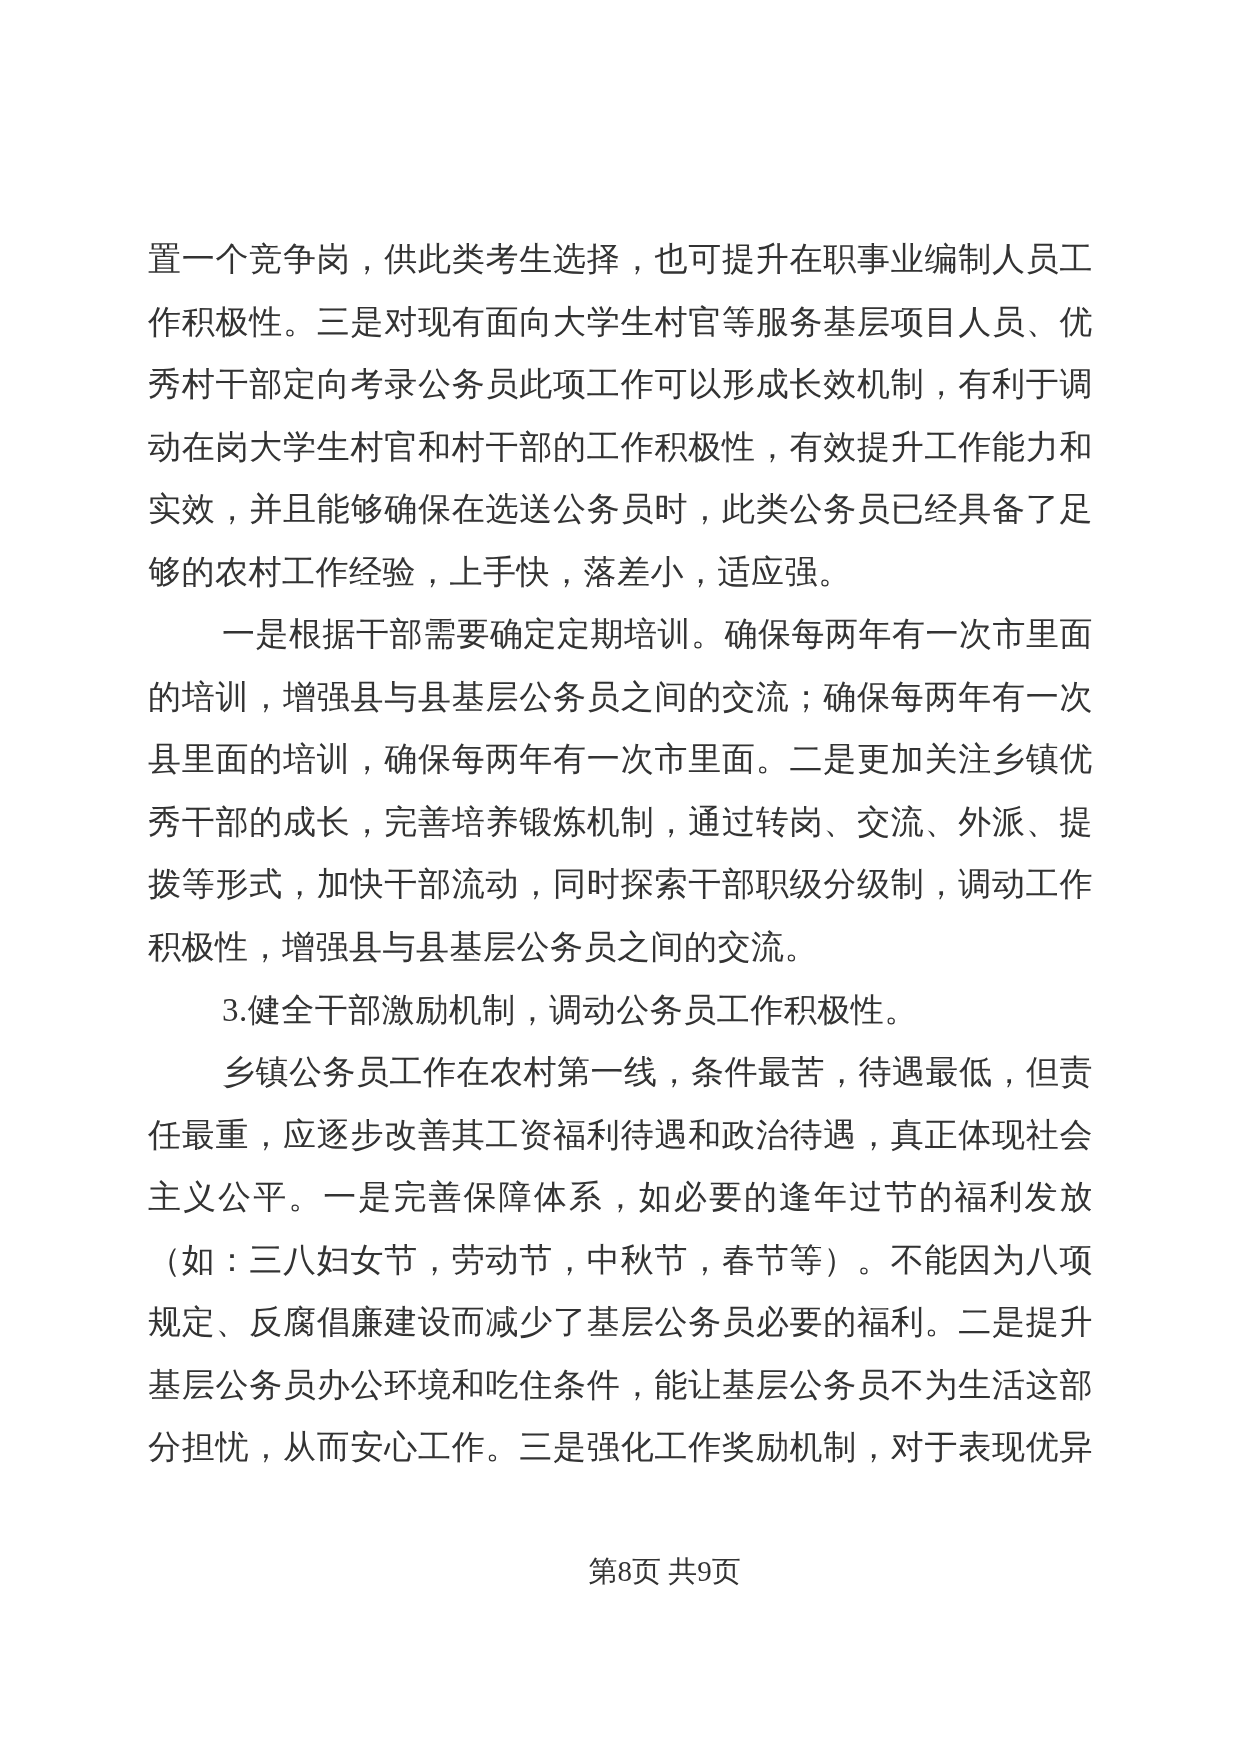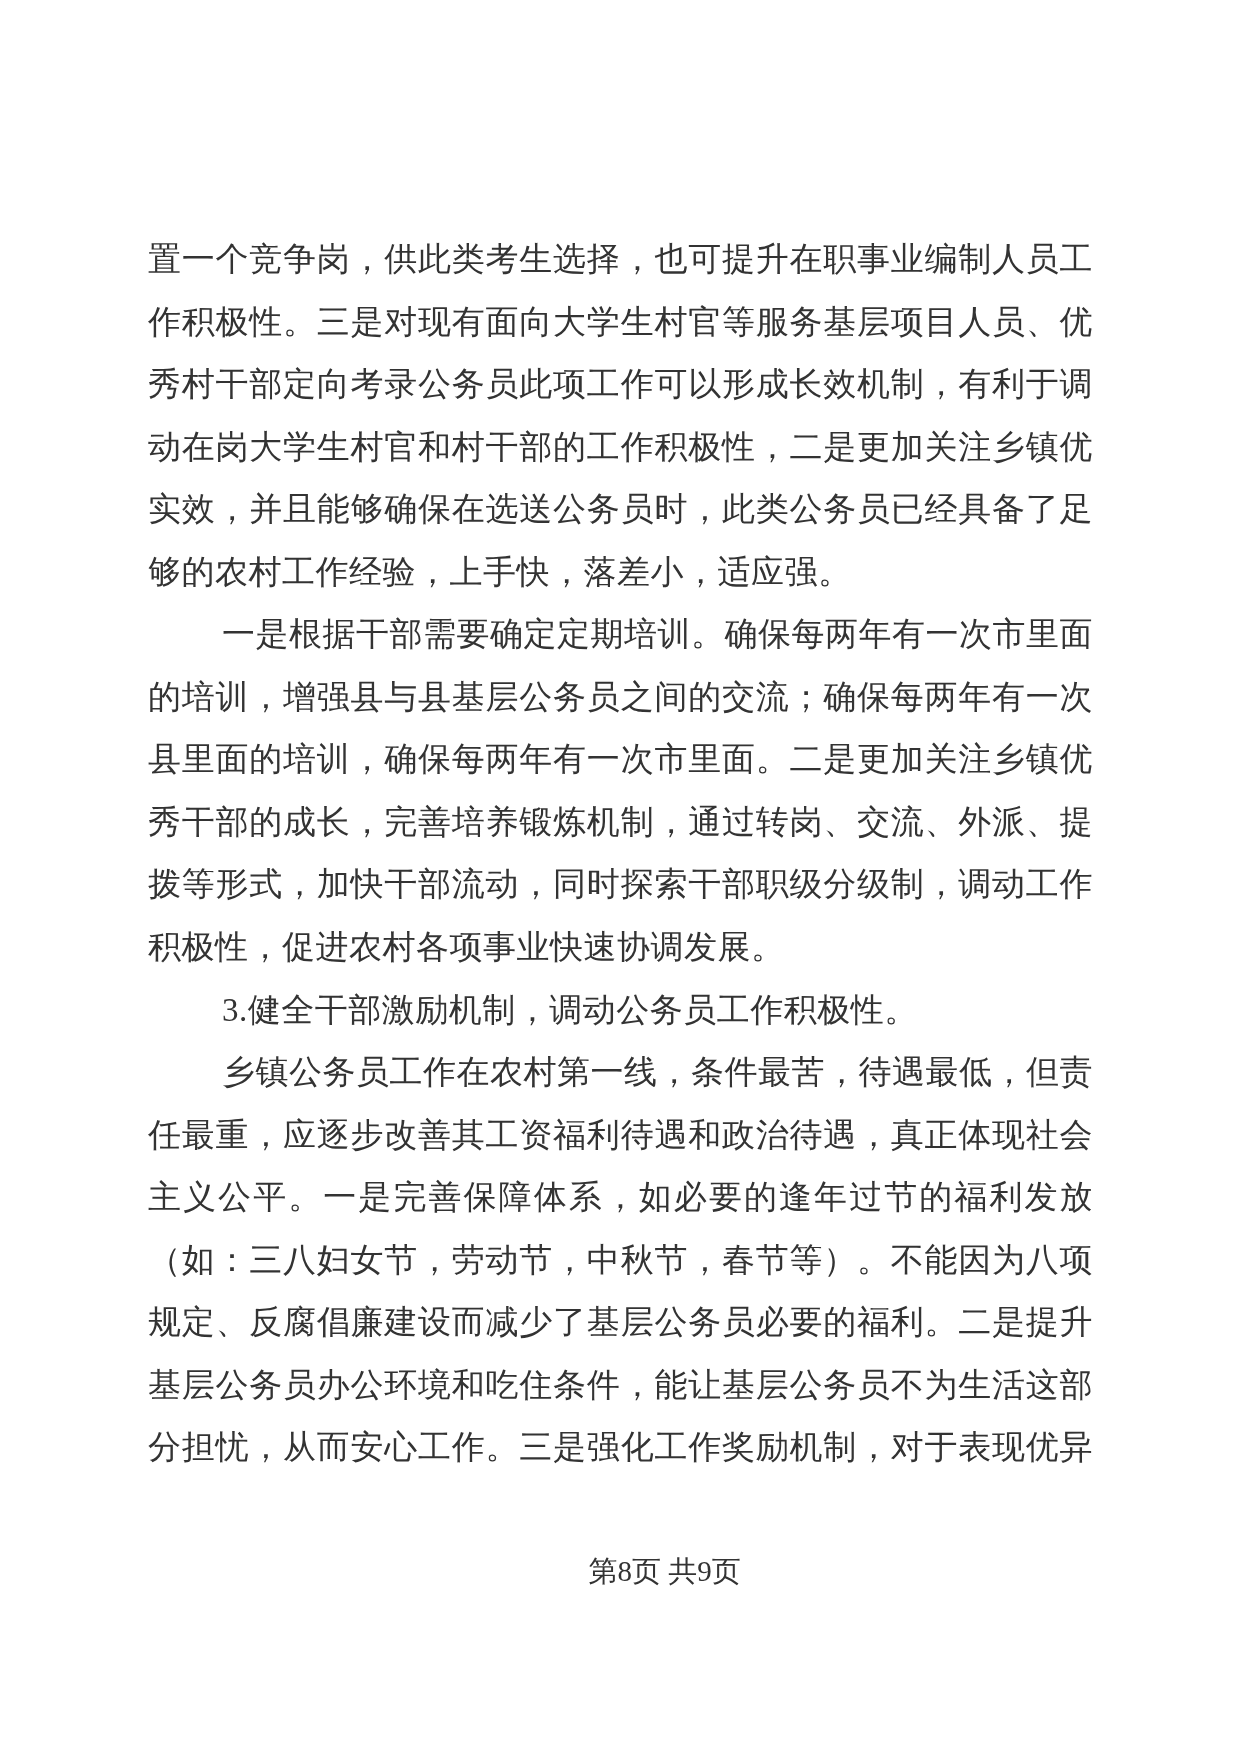--- a/index.html
+++ b/index.html
@@ -45,29 +45,29 @@
   }
 </style>
 </head>
 <body>
 
 <div class="page">
   <div class="content">
     <div class="line">置一个竞争岗，供此类考生选择，也可提升在职事业编制人员工</div>
     <div class="line">作积极性。三是对现有面向大学生村官等服务基层项目人员、优</div>
     <div class="line">秀村干部定向考录公务员此项工作可以形成长效机制，有利于调</div>
-    <div class="line">动在岗大学生村官和村干部的工作积极性，二是更加关注乡镇优</div>
+    <div class="line">动在岗大学生村官和村干部的工作积极性，有效提升工作能力和</div>
     <div class="line">实效，并且能够确保在选送公务员时，此类公务员已经具备了足</div>
     <div class="line e">够的农村工作经验，上手快，落差小，适应强。</div>
     <div class="line i">一是根据干部需要确定定期培训。确保每两年有一次市里面</div>
     <div class="line">的培训，增强县与县基层公务员之间的交流；确保每两年有一次</div>
     <div class="line">县里面的培训，确保每两年有一次市里面。二是更加关注乡镇优</div>
     <div class="line">秀干部的成长，完善培养锻炼机制，通过转岗、交流、外派、提</div>
     <div class="line">拨等形式，加快干部流动，同时探索干部职级分级制，调动工作</div>
-    <div class="line e">积极性，促进农村各项事业快速协调发展。</div>
+    <div class="line e">积极性，增强县与县基层公务员之间的交流。</div>
     <div class="line i e">3.健全干部激励机制，调动公务员工作积极性。</div>
     <div class="line i">乡镇公务员工作在农村第一线，条件最苦，待遇最低，但责</div>
     <div class="line">任最重，应逐步改善其工资福利待遇和政治待遇，真正体现社会</div>
     <div class="line">主义公平。一是完善保障体系，如必要的逢年过节的福利发放</div>
     <div class="line">（如：三八妇女节，劳动节，中秋节，春节等）。不能因为八项</div>
     <div class="line">规定、反腐倡廉建设而减少了基层公务员必要的福利。二是提升</div>
     <div class="line">基层公务员办公环境和吃住条件，能让基层公务员不为生活这部</div>
     <div class="line">分担忧，从而安心工作。三是强化工作奖励机制，对于表现优异</div>
   </div>
   <div class="footer">第8页 共9页</div>

